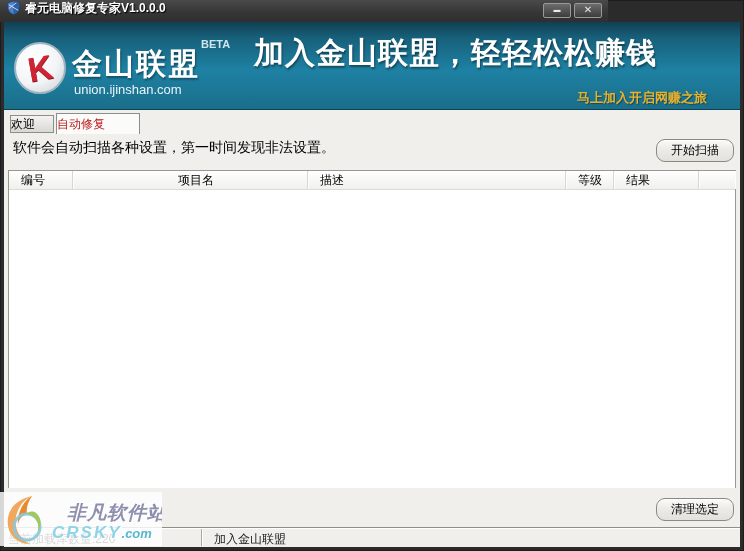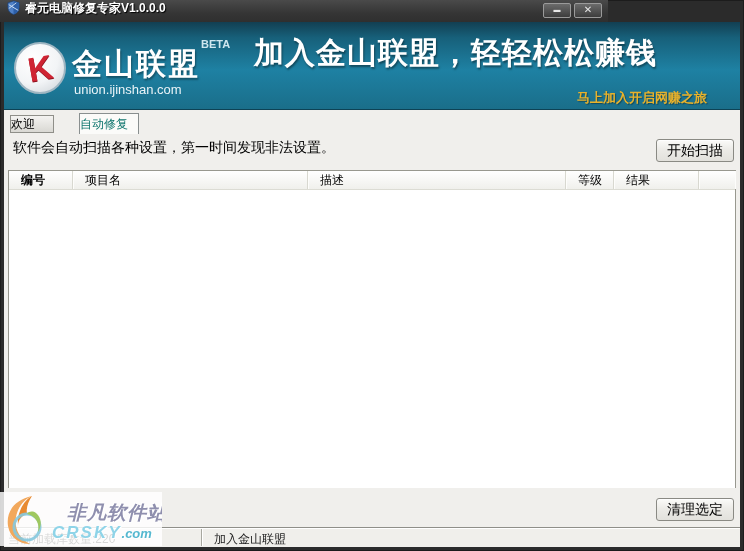--- a/index.html
+++ b/index.html
@@ -42,42 +42,42 @@
              text-shadow:1px 1px 1px rgba(0,0,0,.35); white-space:nowrap; }
   .cta { position:absolute; right:33px; top:67px; font-size:13px; font-weight:bold; color:#e8b22b;
          text-shadow:1px 1px 1px rgba(0,0,0,.35); cursor:pointer; white-space:nowrap; }
 
   
   .app-body { position:relative; width:736px; height:436px; background:#f0efec; }
 
   .tab { position:absolute; font-size:12px; cursor:pointer; }
   .tab.inactive { left:6px; top:5px; width:44px; height:18px; line-height:17px;
                   background:linear-gradient(#f4f3f1,#d9d8d3); border:1px solid #8f8f89; color:#000; }
-  .tab.active { left:52px; top:3px; width:60px; height:21px; line-height:20px;
-                background:#fbfbf9; border:1px solid #898f8f; border-bottom:none; color:#0f766e; z-index:2;margin-left:23px; }
+  .tab.active { left:52px; top:3px; width:84px; height:21px; line-height:20px;
+                background:#fbfbf9; border:1px solid #898f8f; border-bottom:none; color:#b91c1c; z-index:2; }
 
   .desc { position:absolute; left:9px; top:29px; font-size:14px; color:#000; }
 
-  .btn { position:absolute; width:78px; height:23px; font-size:14px; color:#000;
-         border:1px solid #8a8a84; border-radius:3px;
+  .btn { position:absolute; width:78px; height:23px; font-size:12px; color:#000;
+         border:1px solid #8a8a84; border-radius:9px;
          background:linear-gradient(#fbfbf9,#ecebe7 45%,#e2e1dc);
          text-align:center; line-height:21px; cursor:pointer;
          box-shadow:0 1px 0 rgba(255,255,255,.8) inset; }
   .btn-scan { right:6px; top:29px; }
   .btn-clean { right:6px; top:388px; }
 
   
   .listview { position:absolute; left:4px; top:60px; width:728px; height:318px;
               background:#fff; border:1px solid #98988f; }
   .lv-head { display:flex; height:19px; background:linear-gradient(#ffffff,#f0f0ec);
              border-bottom:1px solid #dcdcd4; }
   .lv-col { font-size:12px; color:#000; padding-left:12px; line-height:18px;
             border-right:1px solid #d8d8d0; box-shadow:1px 0 0 #fdfdfb; cursor:pointer;
             overflow:hidden; white-space:nowrap; }
-  .lv-col.c0{width:64px;font-weight:bold;} .lv-col.c1{width:235px;} .lv-col.c2{width:258px;}
+  .lv-col.c0{width:64px;} .lv-col.c1{width:235px;text-align:center;} .lv-col.c2{width:258px;}
   .lv-col.c3{width:48px;} .lv-col.c4{width:85px;}
   .lv-col.filler{flex:1; border-right:none; cursor:default;}
   .lv-body { height:298px; background:#fff; }
 
   
   .statusbar { position:absolute; left:0; top:417px; width:736px; height:19px;
                background:#f0efeb; border-top:1px solid #8f8f89;
                box-shadow:0 1px 0 #ffffff inset; font-size:12px; color:#1c1c1c; }
   .sb-left { position:absolute; left:4px; top:3px; width:188px; white-space:nowrap; overflow:hidden; }
   .sb-sep { position:absolute; left:197px; top:1px; width:1px; height:17px; background:#a8a8a0;

